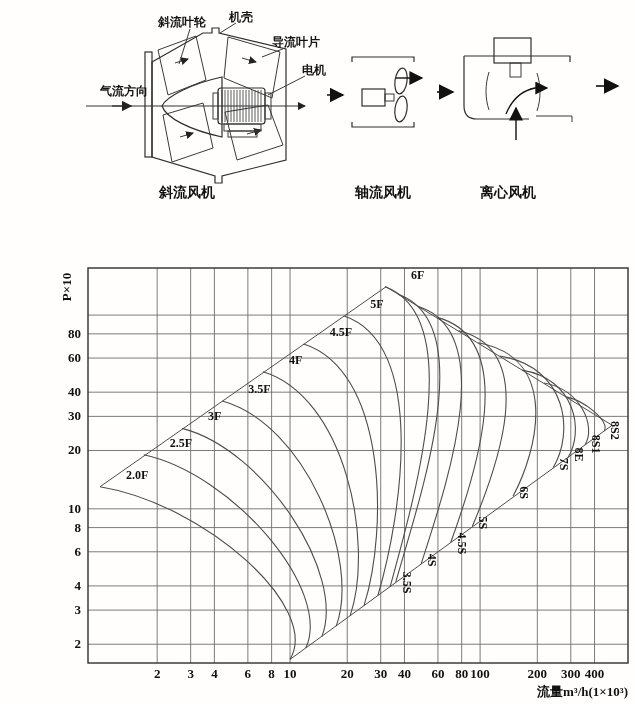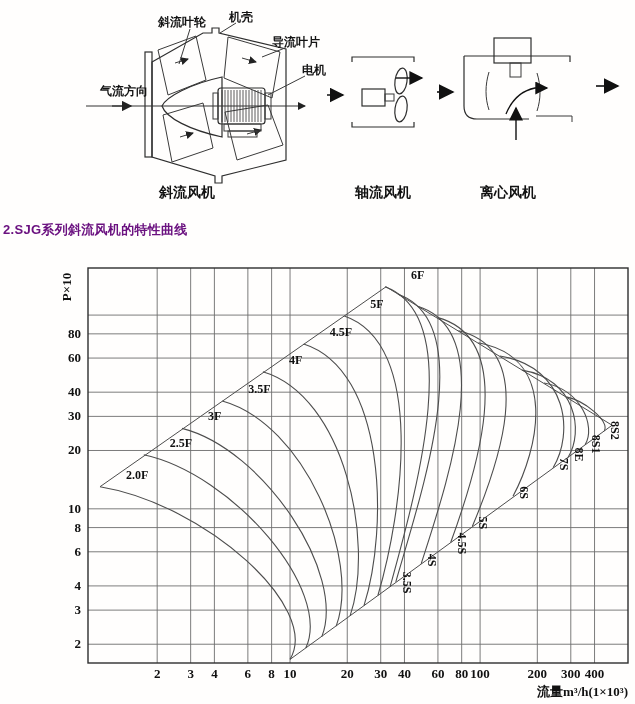--- a/index.html
+++ b/index.html
@@ -108,21 +108,20 @@
       <path class="thin" d="M536,116 L572,116 L572,122"></path>
       <line x1="516" y1="140" x2="516" y2="108" stroke="#111" stroke-width="1.4" marker-end="url(#ahBig)"></line>
       <path d="M506,114 Q515,92 535,88 L547,88" fill="none" stroke="#111" stroke-width="1.3" marker-end="url(#ahBig)"></path>
       <text x="508" y="197" text-anchor="middle" class="diag-caption">离心风机</text>
     </g>
 
     <line x1="596" y1="86" x2="618" y2="86" stroke="#111" stroke-width="1.6" marker-end="url(#ahBig)"></line>
   </svg>
 
   
-  <div class="heading" style="color: rgb(107, 18, 128);">2.SJG系列斜流风机的特性曲线</div>
 
   
   <svg id="curve-chart" width="635" height="459" viewBox="0 0 635 459" style="position:absolute;left:0;top:245px;">
     <g id="chart-generated">
         <rect x="88" y="23" width="540" height="395" fill="#fffefd" stroke="none"></rect>
         <line x1="157.1862546973416" y1="23" x2="157.1862546973416" y2="418" stroke="#6d6d6d" stroke-width="0.9"></line>
         <text x="157.1862546973416" y="433" text-anchor="middle" style="font-family:'Liberation Serif',serif;font-size:13px;font-weight:bold;fill:#111">2</text>
         <line x1="190.6550180988524" y1="23" x2="190.6550180988524" y2="418" stroke="#6d6d6d" stroke-width="0.9"></line>
         <text x="190.6550180988524" y="433" text-anchor="middle" style="font-family:'Liberation Serif',serif;font-size:13px;font-weight:bold;fill:#111">3</text>
         <line x1="214.40148363979466" y1="23" x2="214.40148363979466" y2="418" stroke="#6d6d6d" stroke-width="0.9"></line>

